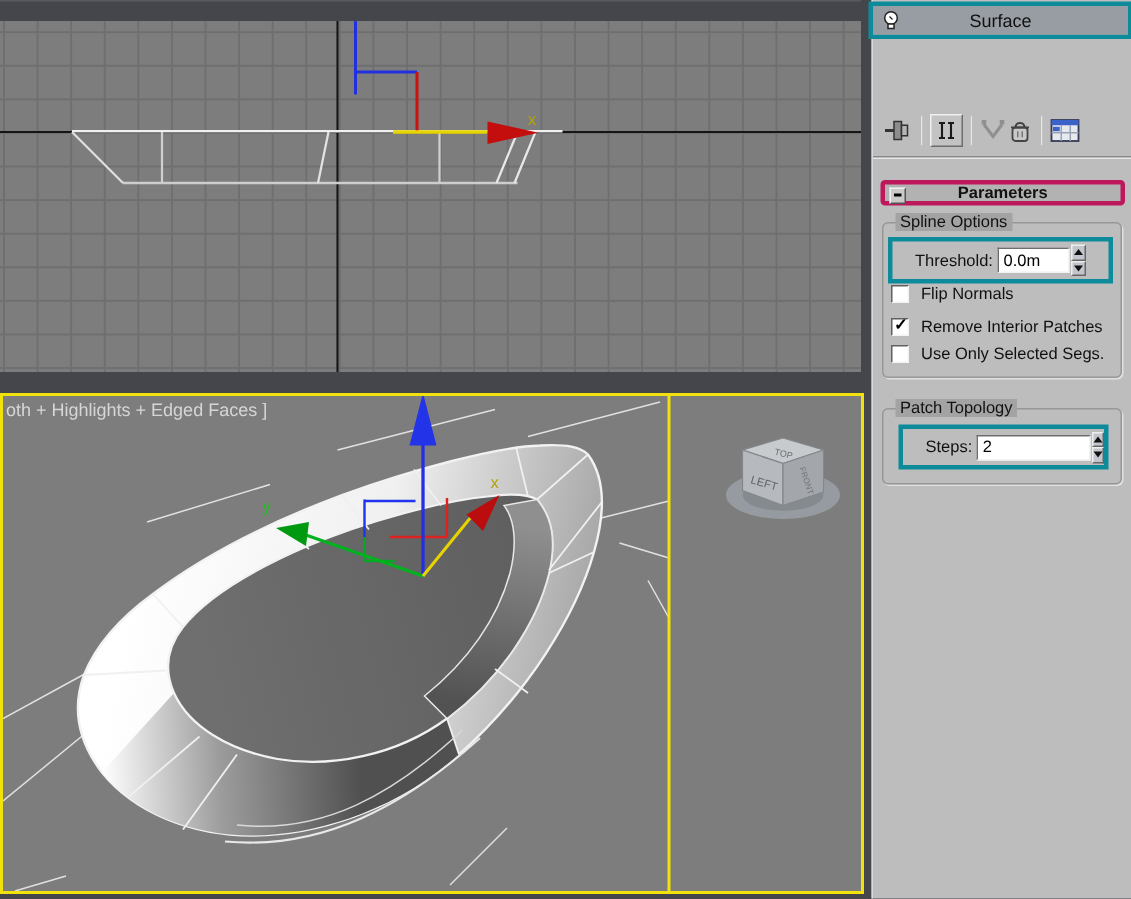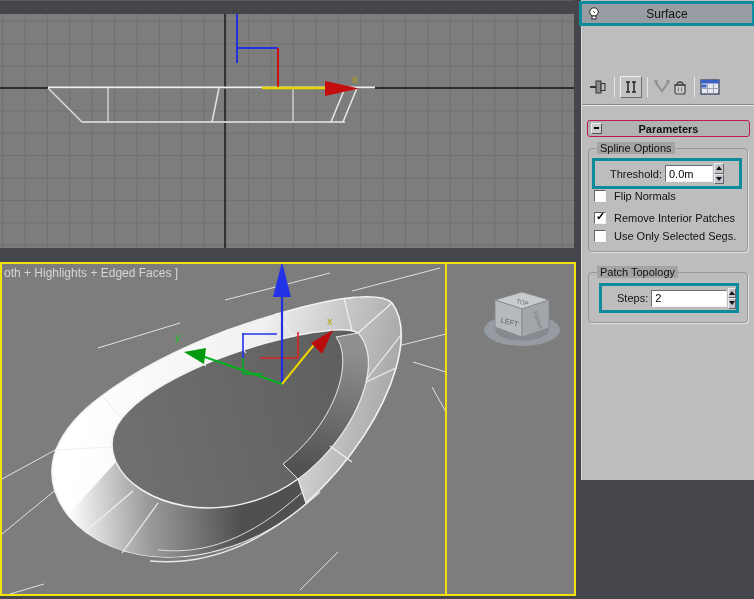--- a/index.html
+++ b/index.html
@@ -11,38 +11,38 @@
     background-image:linear-gradient(to right,#6f6f6f 1px,transparent 1px),
                      linear-gradient(to bottom,#6f6f6f 1px,transparent 1px);
     background-size:22.4px 22.4px;background-position:2px -1.6px;}
   #gap-h{left:0;top:248;width:574px;height:14px;background:#45464b;border-top:1px solid #5a5a60;}
   #vp-bottom{left:0;top:262px;width:576px;height:334px;background:#7d7d7d;
     border:2px solid var(--yellow);}
   #vp-label{left:2px;top:2px;color:#d6d6d6;font-size:12px;white-space:nowrap;}
   :root{--teal:#0d8b9b;--yellow:#f0e20a;}
   svg{display:block;}
   
-  #panel{left:581px;top:0;width:173px;height:480px;background:#bdbdbd;border-left:1px solid #d9d9d9;}
+  #panel{left:581px;top:0;width:173px;height:599px;background:#bdbdbd;border-left:1px solid #d9d9d9;}
   .teal-frame{border:3px solid var(--teal);}
   #sel-row{left:-3px;top:1px;width:176px;height:25px;display:flex;align-items:center;}
   #sel-row-inner{flex:1;height:100%;background:#989da3;display:flex;align-items:center;justify-content:center;position:relative;}
   #sel-row-inner .bulb{position:absolute;left:5px;top:2px;}
   #sel-row-inner span{font-size:12px;color:#111;}
   #stack-list{left:0;top:27px;width:172px;height:42px;background:#fff;border:1px solid #8a8a8a;border-right:none;padding-top:2px;}
   .stack-row{display:flex;align-items:center;height:15px;padding-left:4px;}
   .stack-row .lbl{font-size:11px;color:#111;margin-left:5px;}
   .stack-row .dots{margin-left:auto;margin-right:6px;}
   #stack-toolbar{left:0;top:70px;width:172px;height:33px;display:flex;align-items:center;padding-left:7px;}
   .tsep{width:1px;height:20px;background:#8f8f8f;border-right:1px solid #e6e6e6;margin:0 5px;}
   .tool{display:flex;align-items:center;justify-content:center;}
   .tool.raised{border-top:1px solid #efefef;border-left:1px solid #efefef;
     border-bottom:1px solid #6d6d6d;border-right:1px solid #6d6d6d;background:#c3c3c3;}
   #etch{left:0;top:104px;width:173px;height:2px;background:#8a8a8a;border-bottom:1px solid #e9e9e9;}
   #rollout-header{left:5px;top:120px;width:163px;height:17px;background:#b2b2b2;
-    border:1px solid #be185d;border-radius:3px;display:flex;align-items:center;justify-content:center;position:relative;}
+    border:3px solid #be185d;border-radius:3px;display:flex;align-items:flex-start;justify-content:center;position:relative;}
   #rollout-header span{font-size:11px;font-weight:bold;color:#111;}
   #collapse-btn{position:absolute;left:3px;top:2px;width:11px;height:11px;background:#cacaca;
     border-top:1px solid #f0f0f0;border-left:1px solid #f0f0f0;border-bottom:1px solid #555;border-right:1px solid #555;}
   #collapse-btn i{display:block;width:5px;height:2px;background:#000;margin:3px auto 0;}
   .group{position:absolute;border:1px solid #979797;border-radius:4px;
     box-shadow:1px 1px 0 rgba(255,255,255,.55);}
   .group .legend{position:absolute;top:-7px;left:8px;background:#a3a3a3;padding:0 3px;font-size:11px;color:#111;}
   #group-spline{left:6px;top:148px;width:160px;height:104px;}
   #group-patch{left:6px;top:272px;width:160px;height:51px;}
   .spin-row{position:absolute;display:flex;align-items:center;padding:0 15px;background:transparent;}

